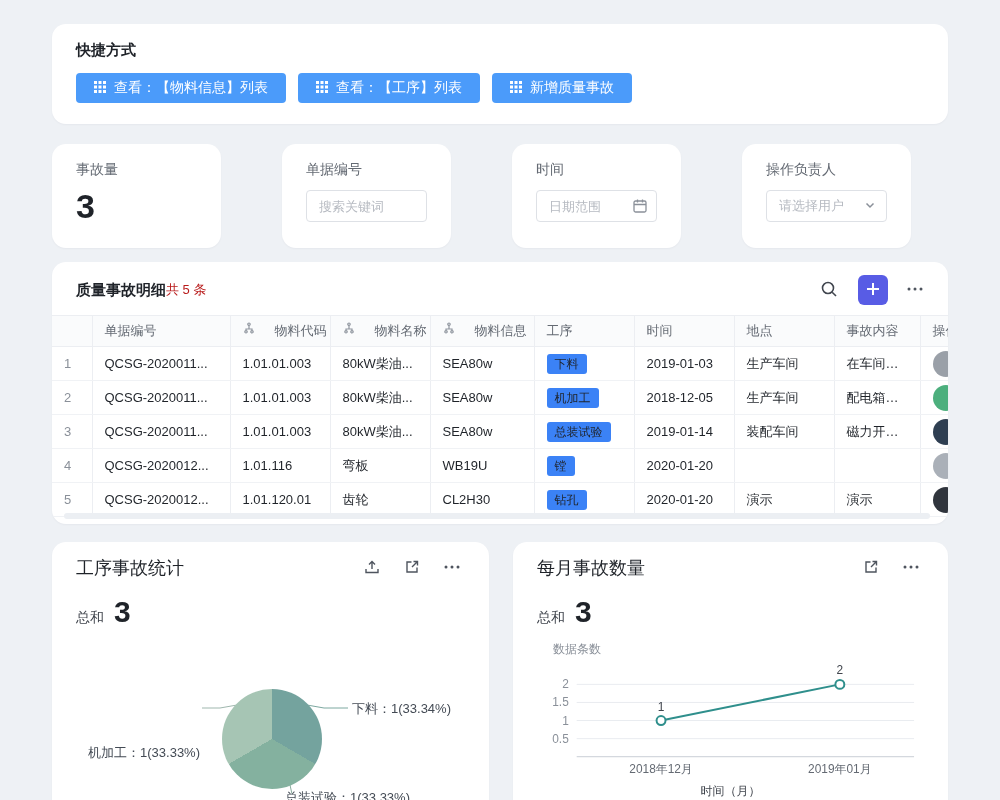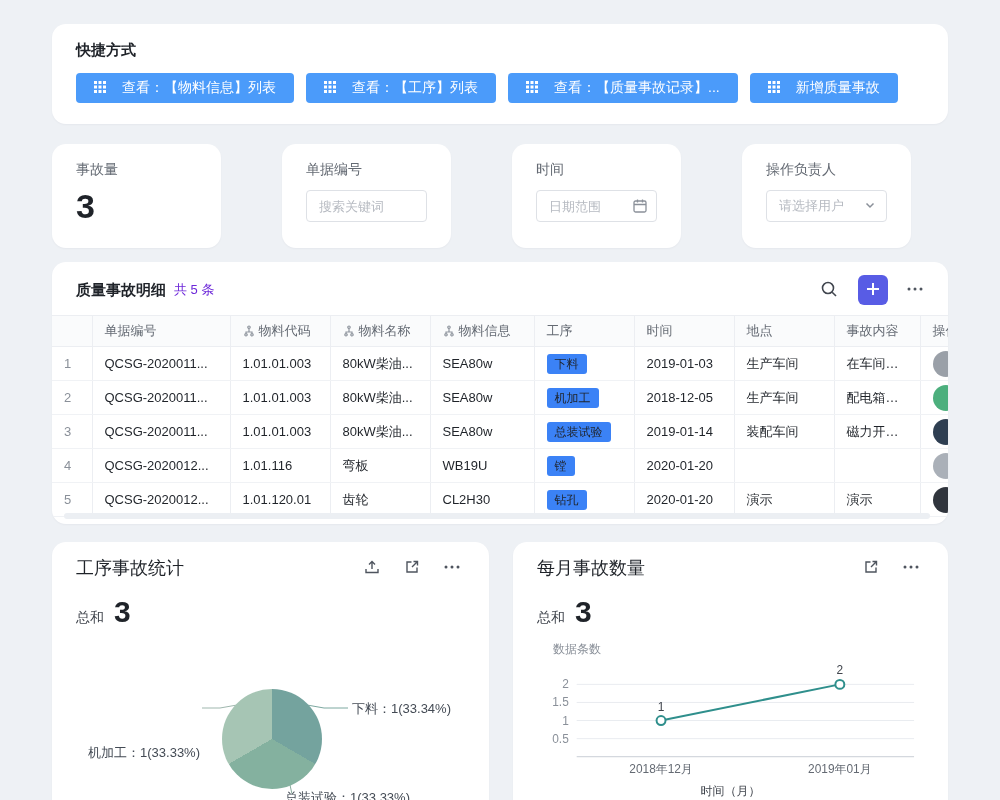--- a/index.html
+++ b/index.html
@@ -13,21 +13,21 @@
 
   
   .shortcuts-card{left:52px;top:24px;width:896px;height:100px;padding:15px 24px;box-sizing:border-box;}
   .sc-title{font-size:15px;font-weight:700;line-height:22px;}
   .sc-buttons{display:flex;gap:12px;margin-top:12px;}
   .sc-btn{
     height:30px;display:inline-flex;align-items:center;gap:8px;padding:0 18px;
     background:var(--primary-blue,#4b9bfa);color:#fff;font-size:14px;border:none;border-radius:4px;
     cursor:pointer;white-space:nowrap;max-width:240px;
   }
-  .sc-btn .lbl{overflow:hidden;text-overflow:ellipsis;margin-left:8px;}
+  .sc-btn .lbl{overflow:hidden;text-overflow:ellipsis;}
   .sc-btn svg{flex:none;}
 
   
   .filter-card{top:144px;width:169px;height:104px;padding:16px 24px;box-sizing:border-box;}
   .f-label{font-size:14px;color:#646a73;line-height:18px;}
   .stat-value{font-size:34px;font-weight:700;margin-top:10px;line-height:36px;}
   .input-wrap{position:relative;margin-top:12px;}
   .input-wrap input{
     width:100%;height:32px;box-sizing:border-box;border:1px solid #dee1e6;border-radius:4px;
     padding:0 12px;font-size:13px;color:#1f2329;background:#fff;outline:none;
@@ -38,30 +38,30 @@
   .select-box{
     margin-top:12px;height:32px;box-sizing:border-box;border:1px solid #dee1e6;border-radius:4px;
     display:flex;align-items:center;justify-content:space-between;padding:0 10px 0 12px;cursor:pointer;background:#fff;
   }
   .select-box .ph{font-size:13px;color:#b6bac1;}
 
   
   .table-card{left:52px;top:262px;width:896px;height:262px;overflow:hidden;}
   .table-head{display:flex;align-items:center;padding:13px 20px 10px 24px;}
   .t-title{font-size:15px;font-weight:700;}
-  .t-count{font-size:13px;color:#6d28d9;margin-left:8px;}
+  .t-count{font-size:13px;color:#b91c1c;}
   .t-spacer{flex:1;}
   .icon-btn{width:26px;height:26px;display:flex;align-items:center;justify-content:center;cursor:pointer;border-radius:4px;margin-left:14px;background:none;border:none;padding:0;}
   .add-btn{width:30px;height:30px;border-radius:6px;background:var(--accent-purple,#585ce5);display:flex;align-items:center;justify-content:center;border:none;cursor:pointer;margin-left:16px;}
   .table-wrap{width:896px;overflow:hidden;position:relative;}
   table{border-collapse:collapse;table-layout:fixed;width:1018px;}
   th,td{border-right:1px solid #eceef2;padding:0 12px;text-align:left;overflow:hidden;white-space:nowrap;}
   th{height:30px;background:#fafbfc;border-top:1px solid #eceef2;border-bottom:1px solid #eceef2;
      font-weight:400;font-size:13px;color:#646a73;}
-  th .th-inner{display:flex;align-items:flex-end;gap:4px;}
+  th .th-inner{display:flex;align-items:flex-start;gap:20px;}
   td{height:33px;font-size:13px;color:#1f2329;border-bottom:1px solid #f0f2f5;text-overflow:ellipsis;}
   td.idx{color:#8a9099;}
   .tag{display:inline-block;background:#3b82f6;border-radius:3px;padding:2px 8px;font-size:12px;line-height:16px;}
   .avatar{display:inline-block;width:26px;height:26px;border-radius:50%;vertical-align:middle;}
   .h-scrollbar{position:absolute;left:12px;bottom:5px;width:866px;height:6px;border-radius:3px;background:#eceff3;cursor:pointer;}
 
   
   .chart-card{top:542px;height:272px;padding:15px 24px;box-sizing:border-box;}
   .chart-card.left{left:52px;width:437px;}
   .chart-card.right{left:513px;width:435px;}
@@ -93,26 +93,20 @@
       <span><svg width="12" height="12" viewBox="0 0 12 12">
             <path fill="currentColor" d="M0 0h3v3H0zM4.5 0h3v3h-3zM9 0h3v3H9zM0 4.5h3v3H0zM4.5 4.5h3v3h-3zM9 4.5h3v3H9zM0 9h3v3H0zM4.5 9h3v3h-3zM9 9h3v3H9z"></path>
           </svg></span>
       <span class="lbl">查看：【物料信息】列表</span>
     </button>
     <button class="sc-btn">
       <span><svg width="12" height="12" viewBox="0 0 12 12">
             <path fill="currentColor" d="M0 0h3v3H0zM4.5 0h3v3h-3zM9 0h3v3H9zM0 4.5h3v3H0zM4.5 4.5h3v3h-3zM9 4.5h3v3H9zM0 9h3v3H0zM4.5 9h3v3h-3zM9 9h3v3H9z"></path>
           </svg></span>
       <span class="lbl">查看：【工序】列表</span>
-    </button>
-    <button class="sc-btn">
-      <span><svg width="12" height="12" viewBox="0 0 12 12">
-            <path fill="currentColor" d="M0 0h3v3H0zM4.5 0h3v3h-3zM9 0h3v3H9zM0 4.5h3v3H0zM4.5 4.5h3v3h-3zM9 4.5h3v3H9zM0 9h3v3H0zM4.5 9h3v3h-3zM9 9h3v3H9z"></path>
-          </svg></span>
-      <span class="lbl">查看：【质量事故记录】...</span>
     </button>
     <button class="sc-btn">
       <span><svg width="12" height="12" viewBox="0 0 12 12">
             <path fill="currentColor" d="M0 0h3v3H0zM4.5 0h3v3h-3zM9 0h3v3H9zM0 4.5h3v3H0zM4.5 4.5h3v3h-3zM9 4.5h3v3H9zM0 9h3v3H0zM4.5 9h3v3h-3zM9 9h3v3H9z"></path>
           </svg></span>
       <span class="lbl">新增质量事故</span>
     </button>
   </div>
 </div>
 

